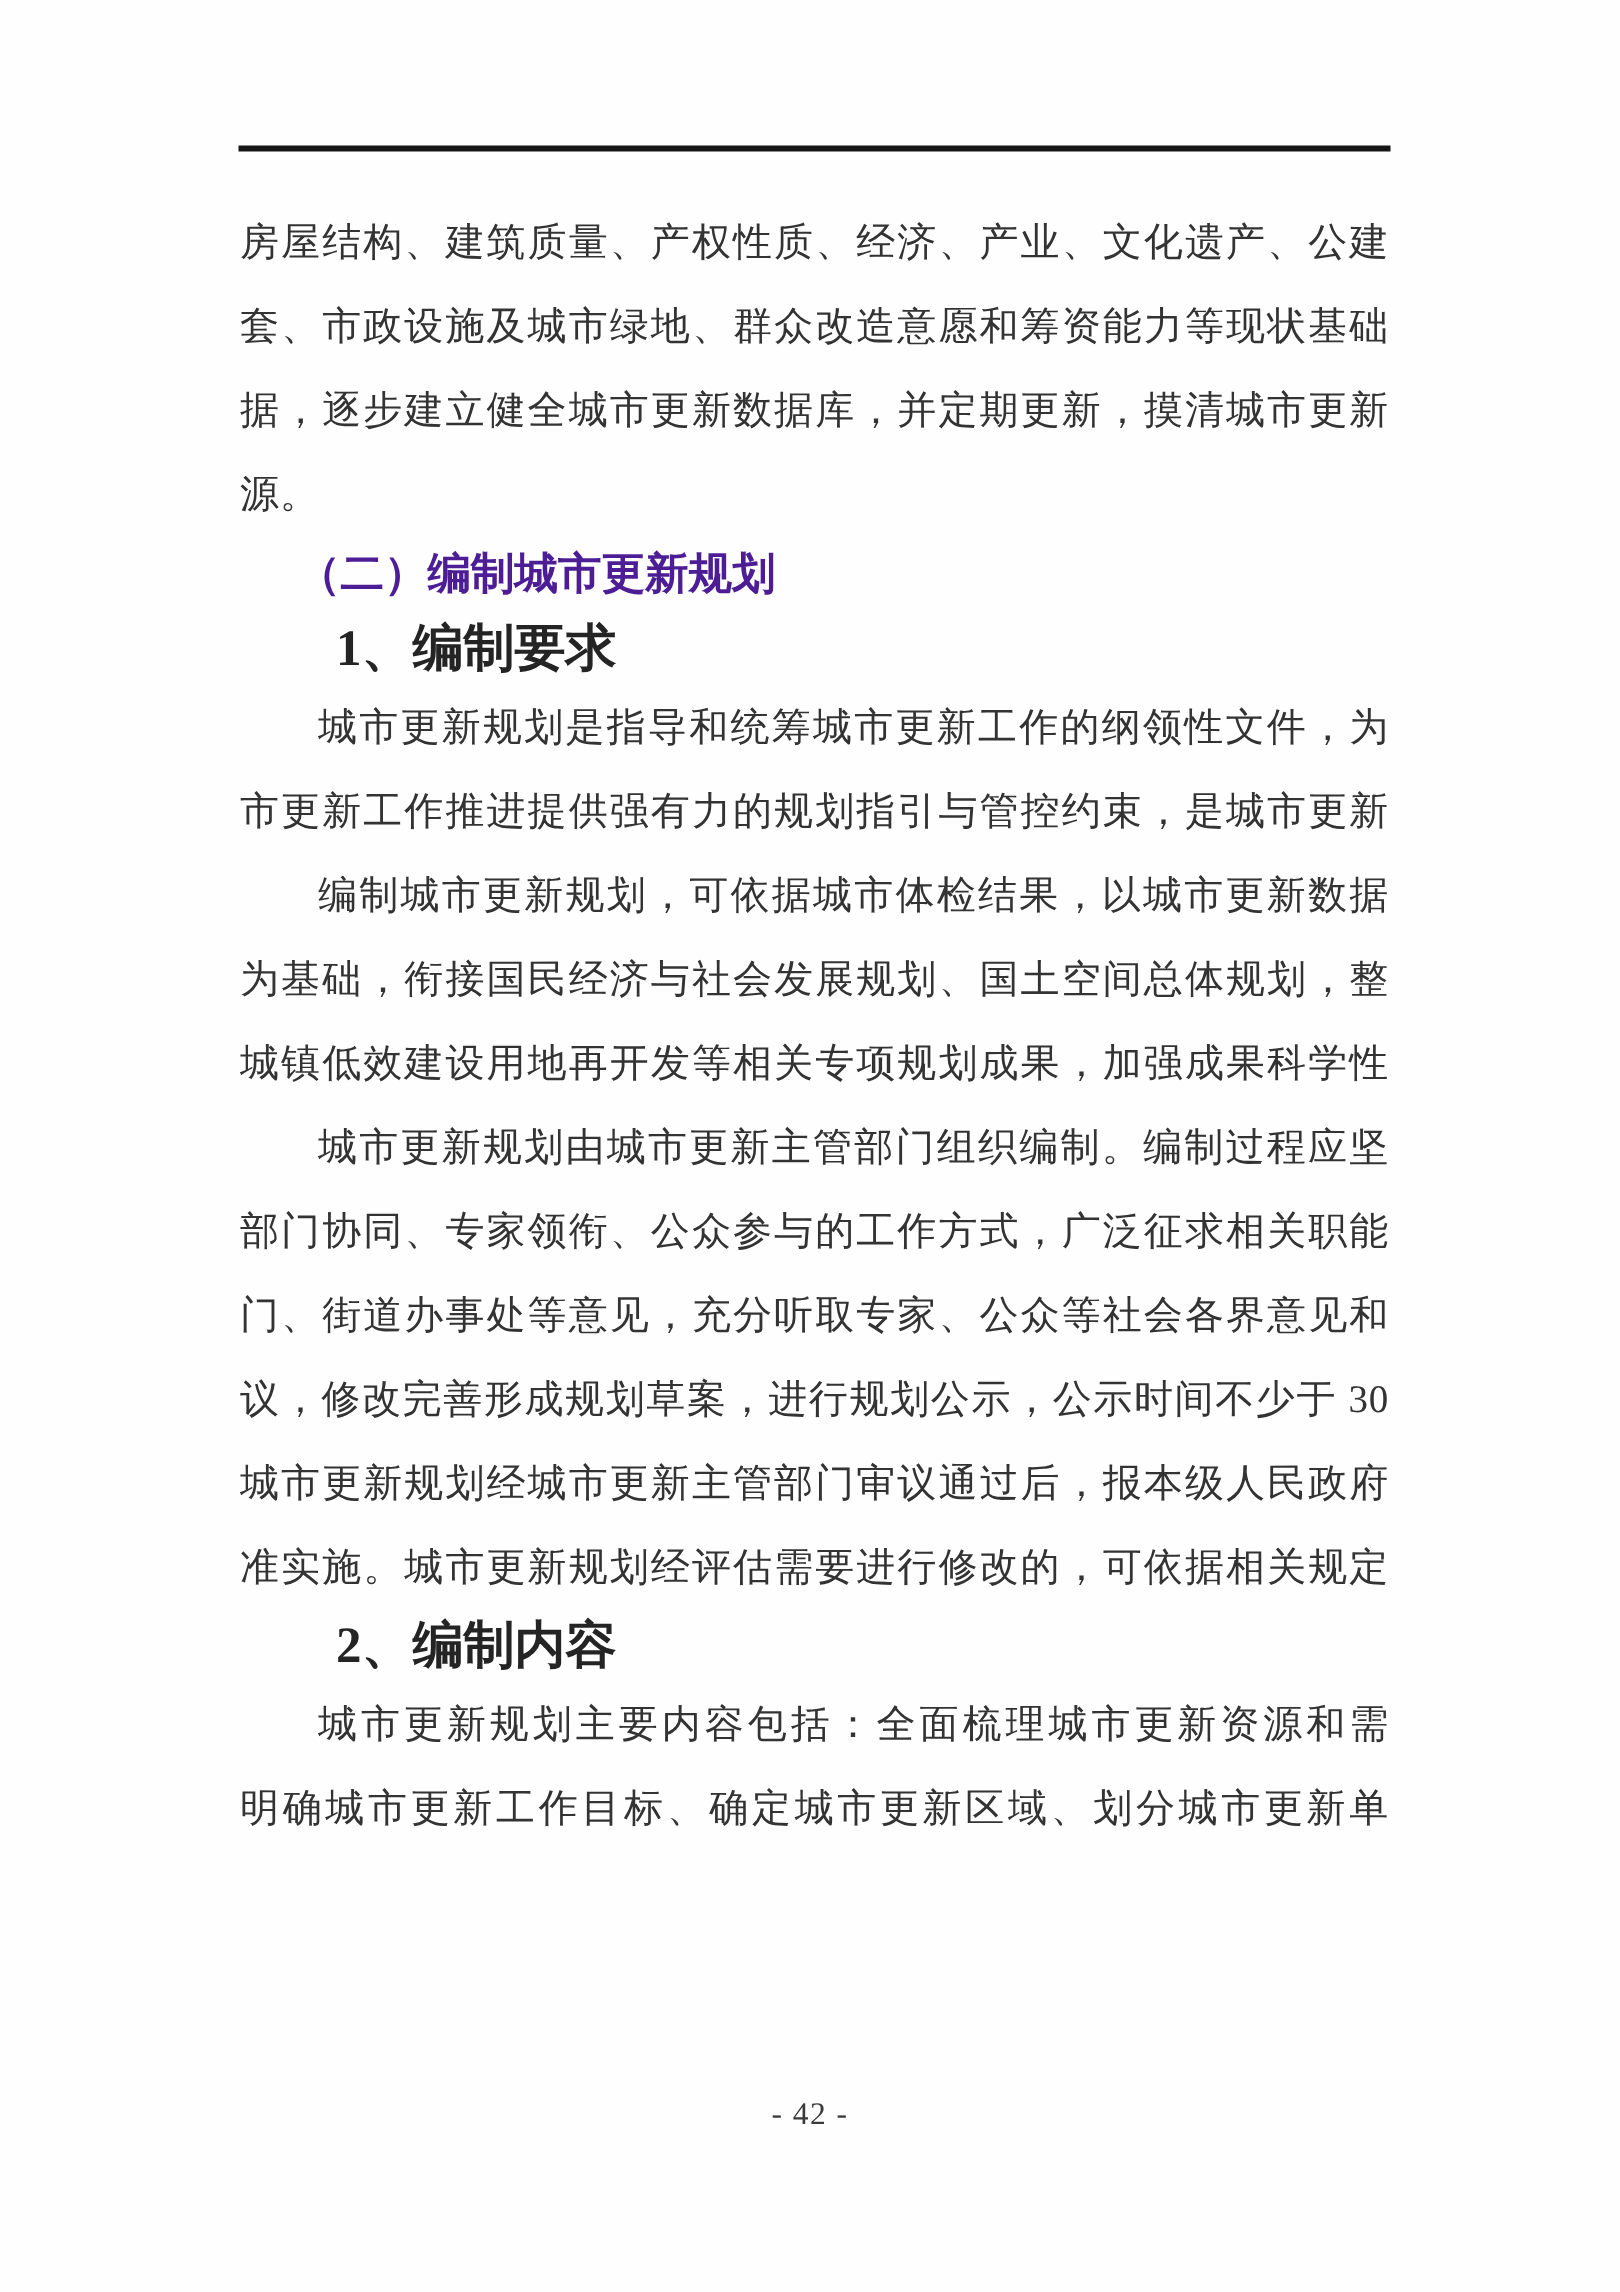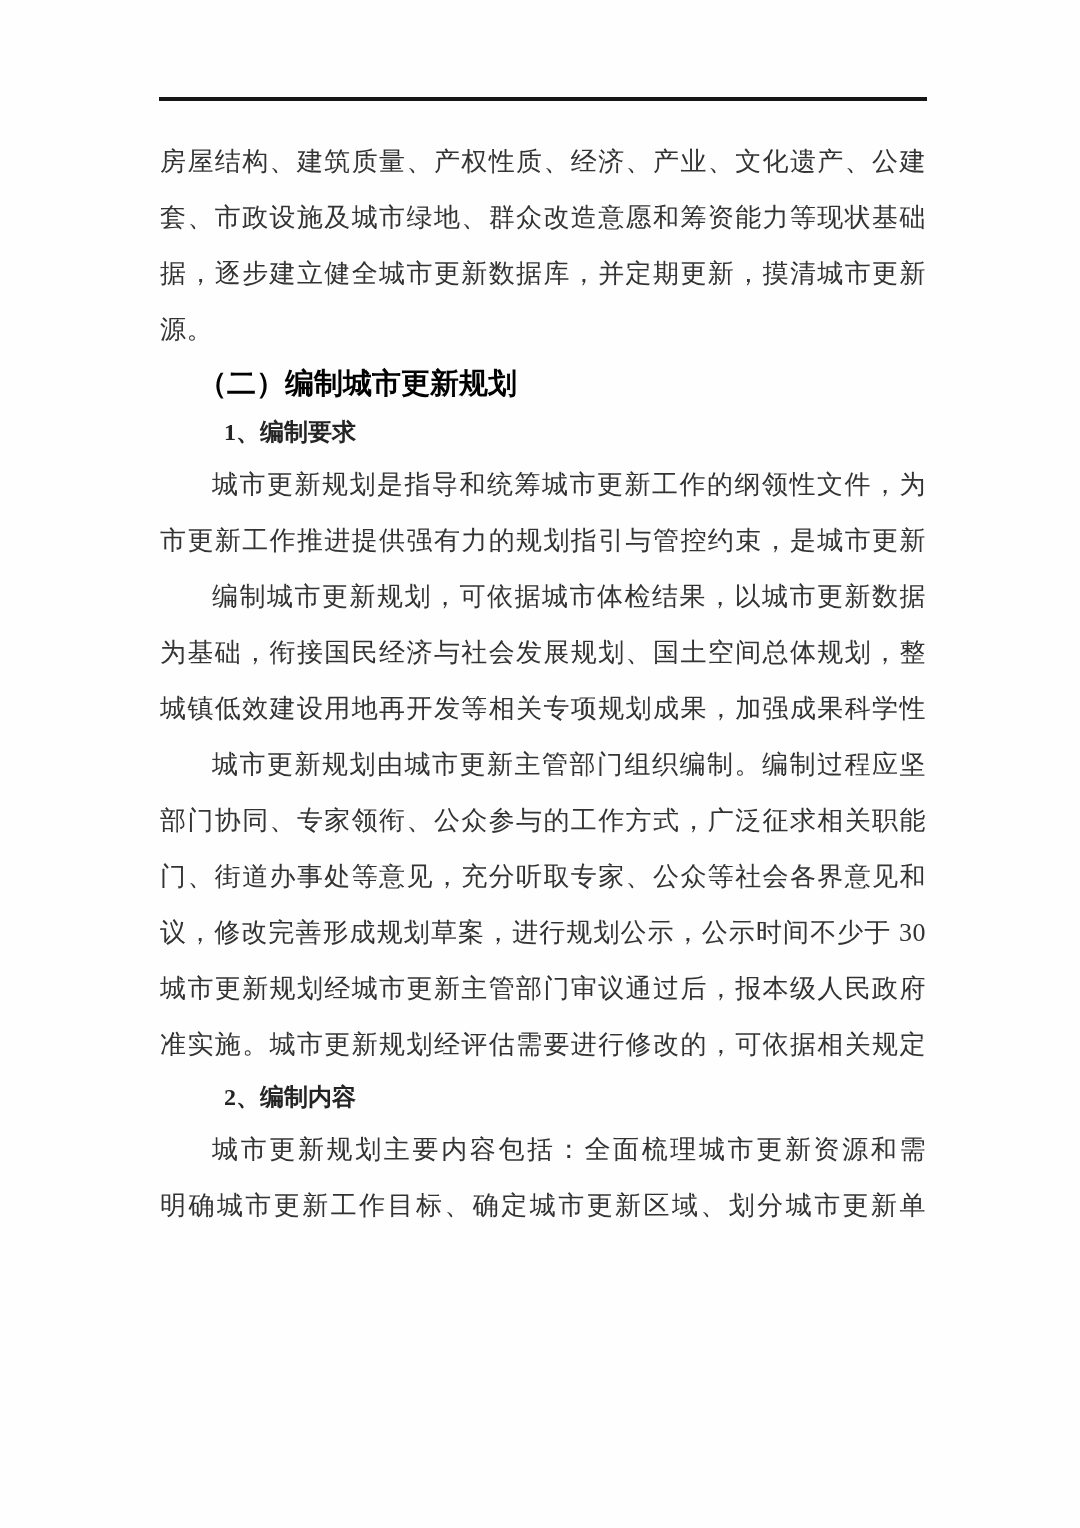--- a/index.html
+++ b/index.html
@@ -45,27 +45,27 @@
   }
   .bl.ind {
     text-indent: 2em;
   }
   .h-sec {
     height: 50px;
     line-height: 50px;
     font-weight: bold;
     font-size: 29px;
     text-indent: 38px;
-    color: #000000;
+    color: #4c1d95;
   }
   .h-sub {
     height: 49px;
     line-height: 49px;
     font-weight: bold;
-    font-size: 24px;
+    font-size: 34px;
     text-indent: 64px;
     color: #242424;
   }
   .footer {
     position: absolute;
     left: 0;
     top: 1396px;
     width: 100%;
     height: 26px;
     line-height: 26px;
@@ -107,14 +107,15 @@
     <div class="bl">城市更新规划经城市更新主管部门审议通过后，报本级人民政府批</div>
     <div class="bl">准实施。城市更新规划经评估需要进行修改的，可依据相关规定开</div>
 
     <div class="h-sub">2、编制内容</div>
 
     <div class="bl ind">城市更新规划主要内容包括：全面梳理城市更新资源和需求、</div>
     <div class="bl">明确城市更新工作目标、确定城市更新区域、划分城市更新单元、</div>
 
   </div>
 
+  <div class="footer">- 42 -</div>
 
 </div>
 
 </body></html>

